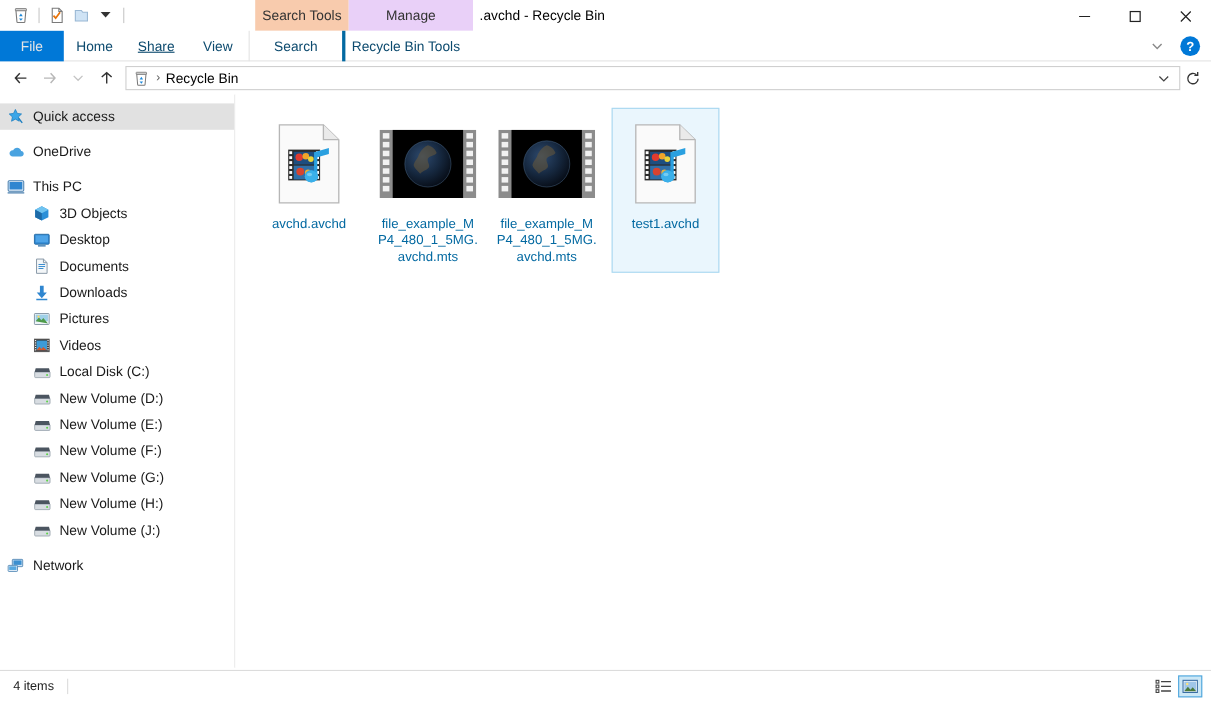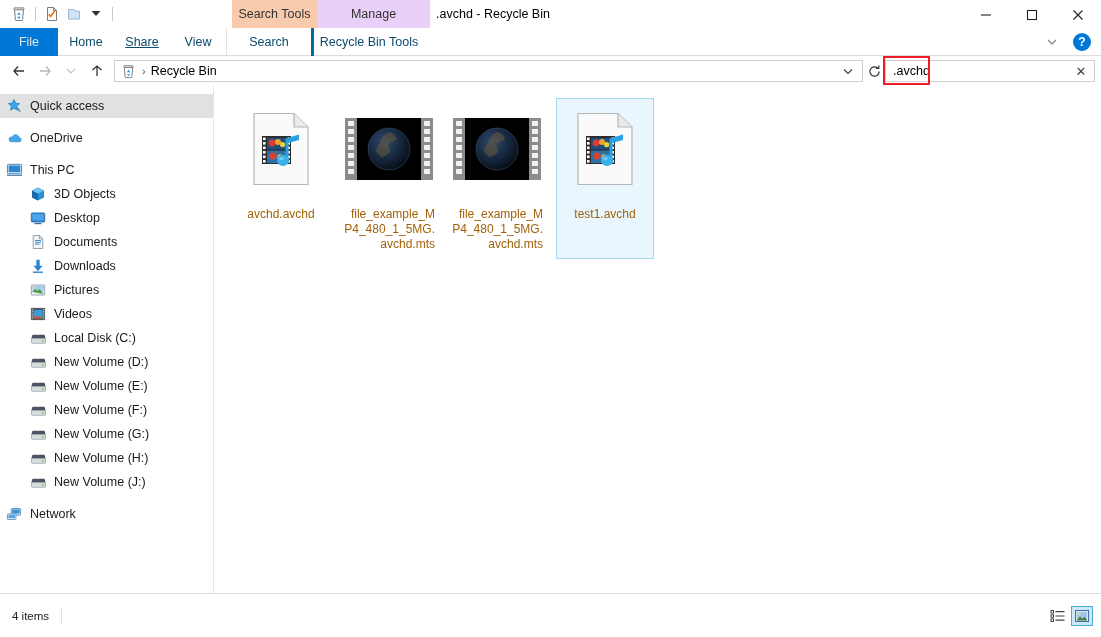--- a/index.html
+++ b/index.html
@@ -99,25 +99,25 @@
   .nav-gap { height:8px; }
 
   .content { flex:1; position:relative; background:#fff; padding:12px 0 0 18px; }
   .filegrid { display:flex; flex-wrap:wrap; align-content:flex-start; }
   .fileitem {
     width:98px; margin-right:10px; display:flex; flex-direction:column; align-items:center;
     padding:4px 2px 6px 2px; border:1px solid transparent;
   }
   .fileitem.selected { background:#eaf6fd; border:1px solid #a8d8f0; }
   .thumbwrap { height:92px; display:flex; align-items:center; justify-content:center; }
-  .filelabel { margin-top:12px; font-size:12px; line-height:15px; text-align:right; color:#a16207; word-break:break-all; }
+  .filelabel { margin-top:1px; font-size:12px; line-height:15px; text-align:center; color:#0369a1; word-break:break-all; }
 
   
   .statusbar {
-    position:absolute; left:0; bottom:0; width:1101px; height:44px;
+    position:absolute; left:0; bottom:0; width:1101px; height:28px;
     border-top:1px solid #dcdcdc; background:#fff;
     display:flex; align-items:center;
   }
   .status-text { font-size:11.5px; color:#222; padding-left:12px; }
   .status-sep { width:1px; height:14px; background:#dcdcdc; margin-left:12px; }
   .viewbtns { margin-left:auto; display:flex; align-items:center; gap:2px; padding-right:8px; }
   .viewbtn { width:22px; height:20px; display:flex; align-items:center; justify-content:center; }
   .viewbtn.active { background:#cce8f6; border:1px solid #4ea6dd; }
 </style>
 </head>
@@ -239,25 +239,20 @@
       </span>
     </div>
 
     <div class="refreshbtn">
       <svg width="15" height="15" viewBox="0 0 16 16">
         <path d="M13 8a5 5 0 1 1-1.6-3.7" fill="none" stroke="#333" stroke-width="1.3"></path>
         <path d="M12.6 1.6v3.2H9.4" fill="none" stroke="#333" stroke-width="1.3"></path>
       </svg>
     </div>
 
-    <div class="searchbox">
-      <span class="search-val">.avchd</span>
-      <span class="search-clear">✕</span>
-      <div class="redbox"></div>
-    </div>
   </div>
 
   <div class="body">
 
     <div class="navpane" id="navpane">
         <div class="navitem lvl0 selected">
           <span class="ni-icon">
             <svg width="16" height="16" viewBox="0 0 16 16">
               <path d="M8 1.5l1.7 3.6 3.9.5-2.9 2.7.8 3.9L8 10.3 4.5 12.2l.8-3.9L2.4 5.6l3.9-.5z" fill="#3aa6e8" stroke="#1b7ec0" stroke-width=".7"></path>
               <path d="M11 9.5l3.2 4.2" stroke="#1b7ec0" stroke-width="1.2"></path>

